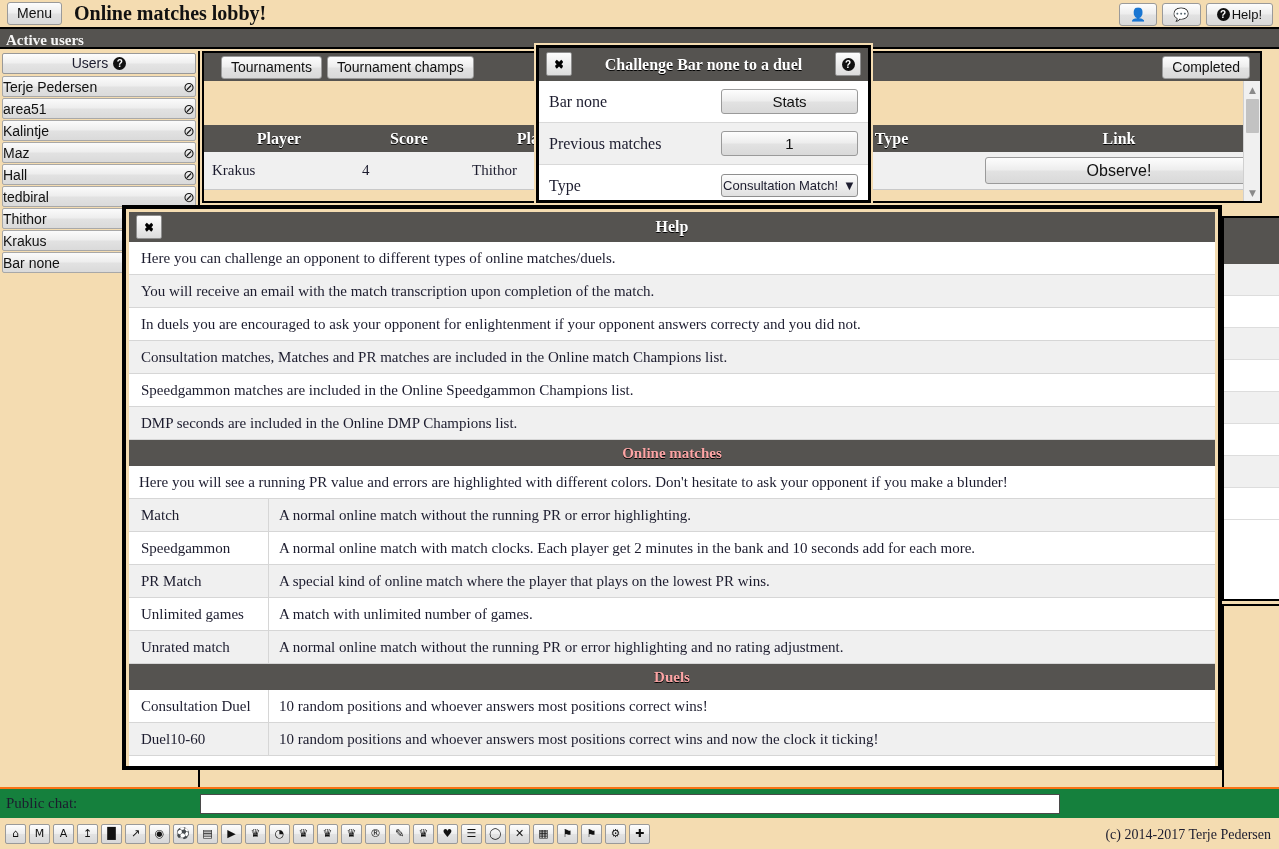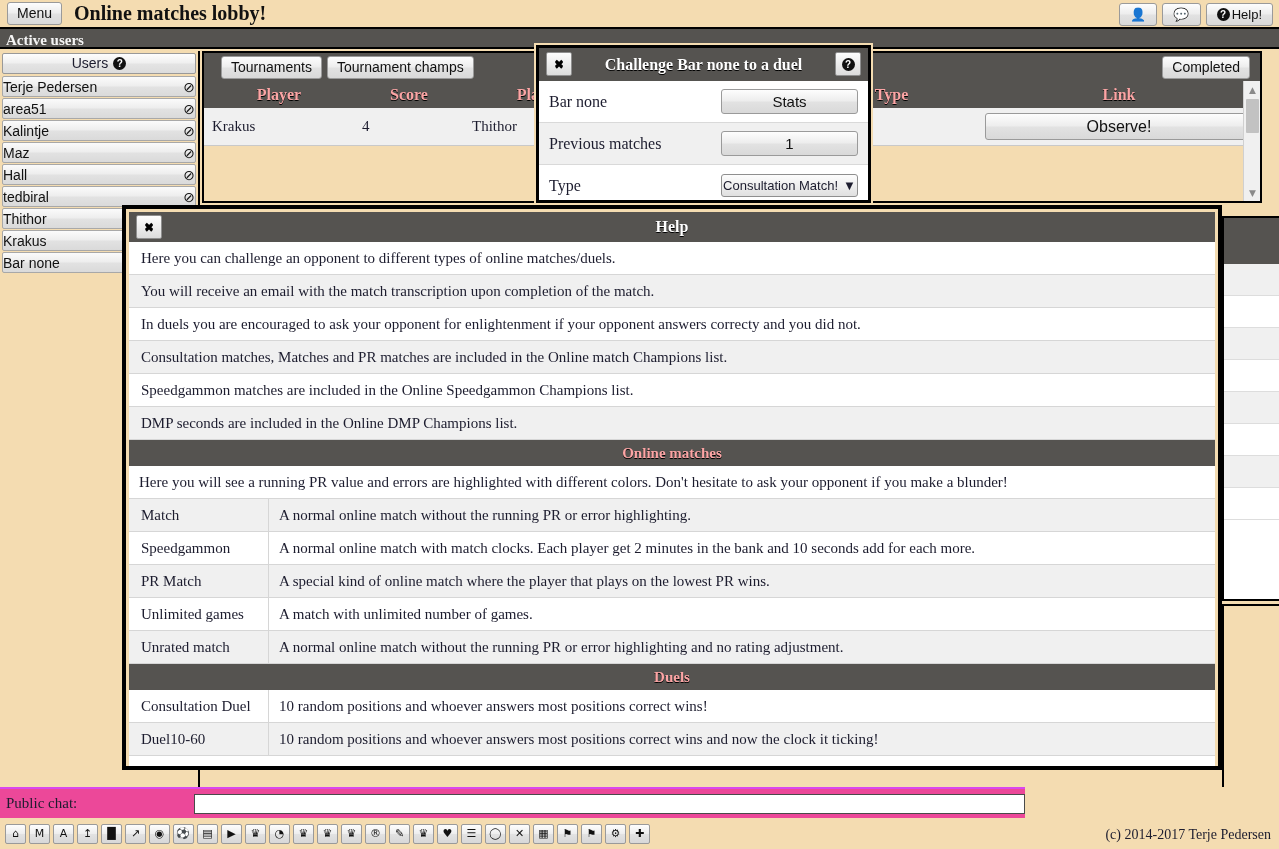--- a/index.html
+++ b/index.html
@@ -85,23 +85,24 @@
     position:absolute; left:0; top:0; width:1060px; height:152px;
     border:2px solid #000; background:#f4dcb1;
   }
   #match-tabs {
     background:#555350; height:28px; display:flex; align-items:center;
     padding-left:17px; gap:5px; position:relative;
   }
   #match-tabs .btn { font-size:14px; padding:3px 9px; }
   #completed-btn { position:absolute; right:10px; top:3px; }
   #match-head {
-    background:#555350; color:#fca5a5; display:flex;
+    background:#555350; color:#ffffff; display:flex;
     font-weight:bold; font-size:16px; height:27px; align-items:center;
     text-shadow:0 1px 0 #000;
+    margin-top:44px;
   }
   #match-head > div, #match-row > div { text-align:center; }
   .c-player { width:150px; }
   .c-score  { width:110px; }
   .c-player2{ width:150px; }
   .c-score2 { width:110px; }
   .c-len    { width:80px; }
   .c-type   { width:175px; }
   .c-link   { width:280px; }
   #match-row {
@@ -199,22 +200,22 @@
     height:26px; display:flex; align-items:center; justify-content:center;
     text-shadow:0 1px 0 #000;
   }
   .def-row { display:flex; height:33px; border-bottom:1px solid #d6d6d6; background:#fff; }
   .def-row.alt { background:#f0f0f0; }
   .def-term { width:140px; padding-left:12px; display:flex; align-items:center;
               font-size:15px; border-right:1px solid #d6d6d6; }
   .def-desc { flex:1; padding-left:10px; display:flex; align-items:center; font-size:15px; }
   
   #chat-bar {
-    position:absolute; left:0; bottom:31px; width:1025px; height:31px;
-    background:#ec4899; border-top:2px solid #d946ef;
+    position:absolute; left:0; bottom:31px; width:1279px; height:31px;
+    background:#15803d; border-top:2px solid #f97316;
     display:flex; align-items:center;
   }
   #chat-label { padding-left:6px; font-size:15px; width:200px; }
   #chat-input {
     width:860px; height:20px; background:#fff; border:1px solid #4a4a4a;
     font-family:"Liberation Sans",sans-serif; font-size:13px; padding:0 4px;
   }
   
   #bottom-toolbar {
     position:absolute; left:0; bottom:0; width:1279px; height:31px;

